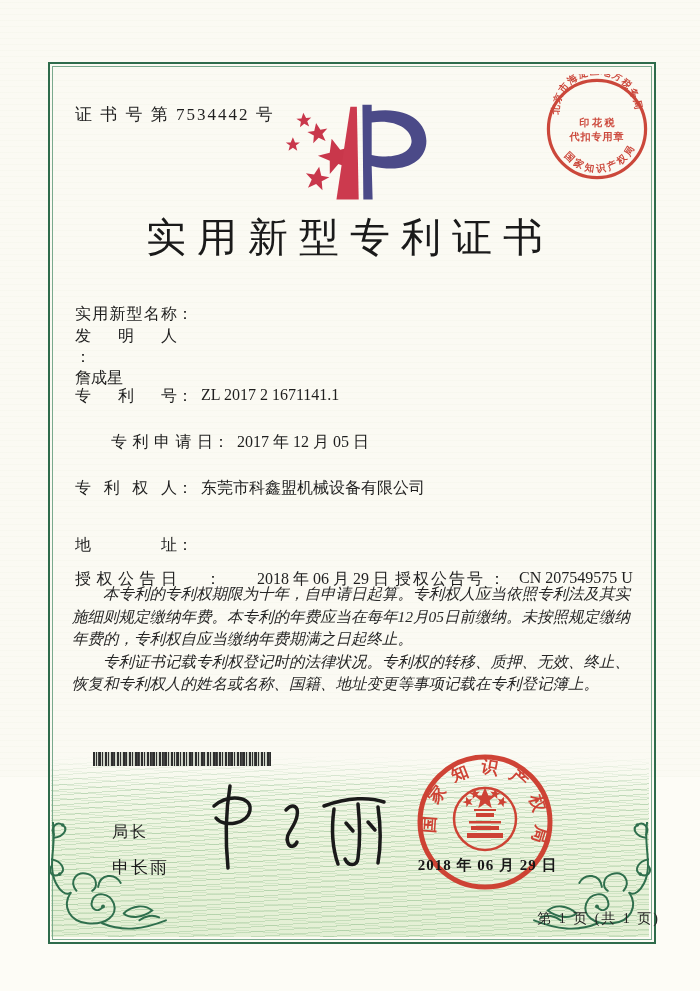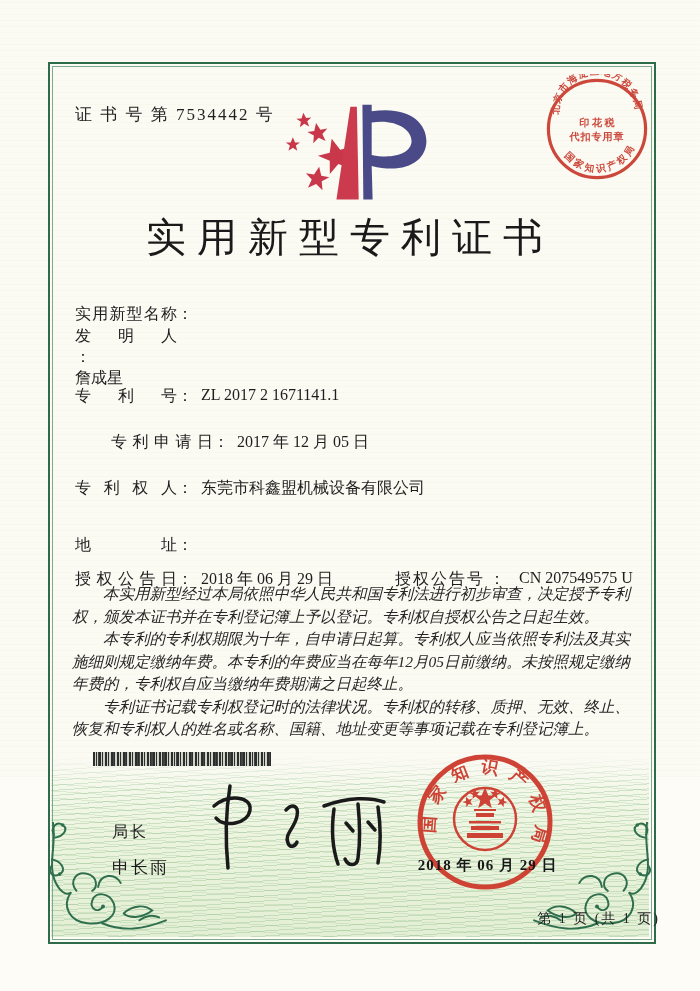--- a/index.html
+++ b/index.html
@@ -58,21 +58,21 @@
   }
   .colon{display:inline-block;margin-right:8px;}
   .field-value{display:inline-block;}
   .row-name{top:304px;}
   .row-inventor{top:326px;flex-direction:column;}
   .row-patentno{top:386px;}
   .row-filing{top:432px;margin-left:36px;}
   .row-patentee{top:478px;}
   .row-address{top:495px;margin-top:40px;}
   .row-address .field-value{width:402px;line-height:26px;}
-  .row-grantdate{top:569px;}
+  .row-grantdate{top:569px;gap:28px;}
   .grant-no-group{position:absolute;left:395px;top:569px;font-size:16px;color:#1e1e1e;z-index:4;display:flex;gap:6px;}
   .grant-no-group .field-label{width:88px;}
   
   .body-text{
     position:absolute;left:72px;top:583px;width:560px;z-index:4;
     font-size:15.5px;line-height:22.5px;color:#262626;
     font-style:italic;
   }
   .body-text p{margin:0;text-indent:2em;}
   
@@ -221,21 +221,20 @@
       <span class="colon">：</span>
     <span class="field-value">2018 年 06 月 29 日</span>
   </div>
   <div class="grant-no-group">
     <span class="field-label">授权公告号</span>
       <span class="colon">：</span>
     <span class="field-value">CN 207549575 U</span>
   </div>
 
   <div class="body-text">
-    <p>本实用新型经过本局依照中华人民共和国专利法进行初步审查，决定授予专利权，颁发本证书并在专利登记簿上予以登记。专利权自授权公告之日起生效。</p>
     <p>本专利的专利权期限为十年，自申请日起算。专利权人应当依照专利法及其实施细则规定缴纳年费。本专利的年费应当在每年12月05日前缴纳。未按照规定缴纳年费的，专利权自应当缴纳年费期满之日起终止。</p>
     <p>专利证书记载专利权登记时的法律状况。专利权的转移、质押、无效、终止、恢复和专利权人的姓名或名称、国籍、地址变更等事项记载在专利登记簿上。</p>
   </div>
 
   <div class="barcode"></div>
 
   <div class="sig-title">局长</div>
   <div class="sig-name">申长雨</div>
   <svg class="sig-script" viewBox="0 0 210 98">
     <g fill="none" stroke="#1a1a1a" stroke-width="3.5" stroke-linecap="round">

